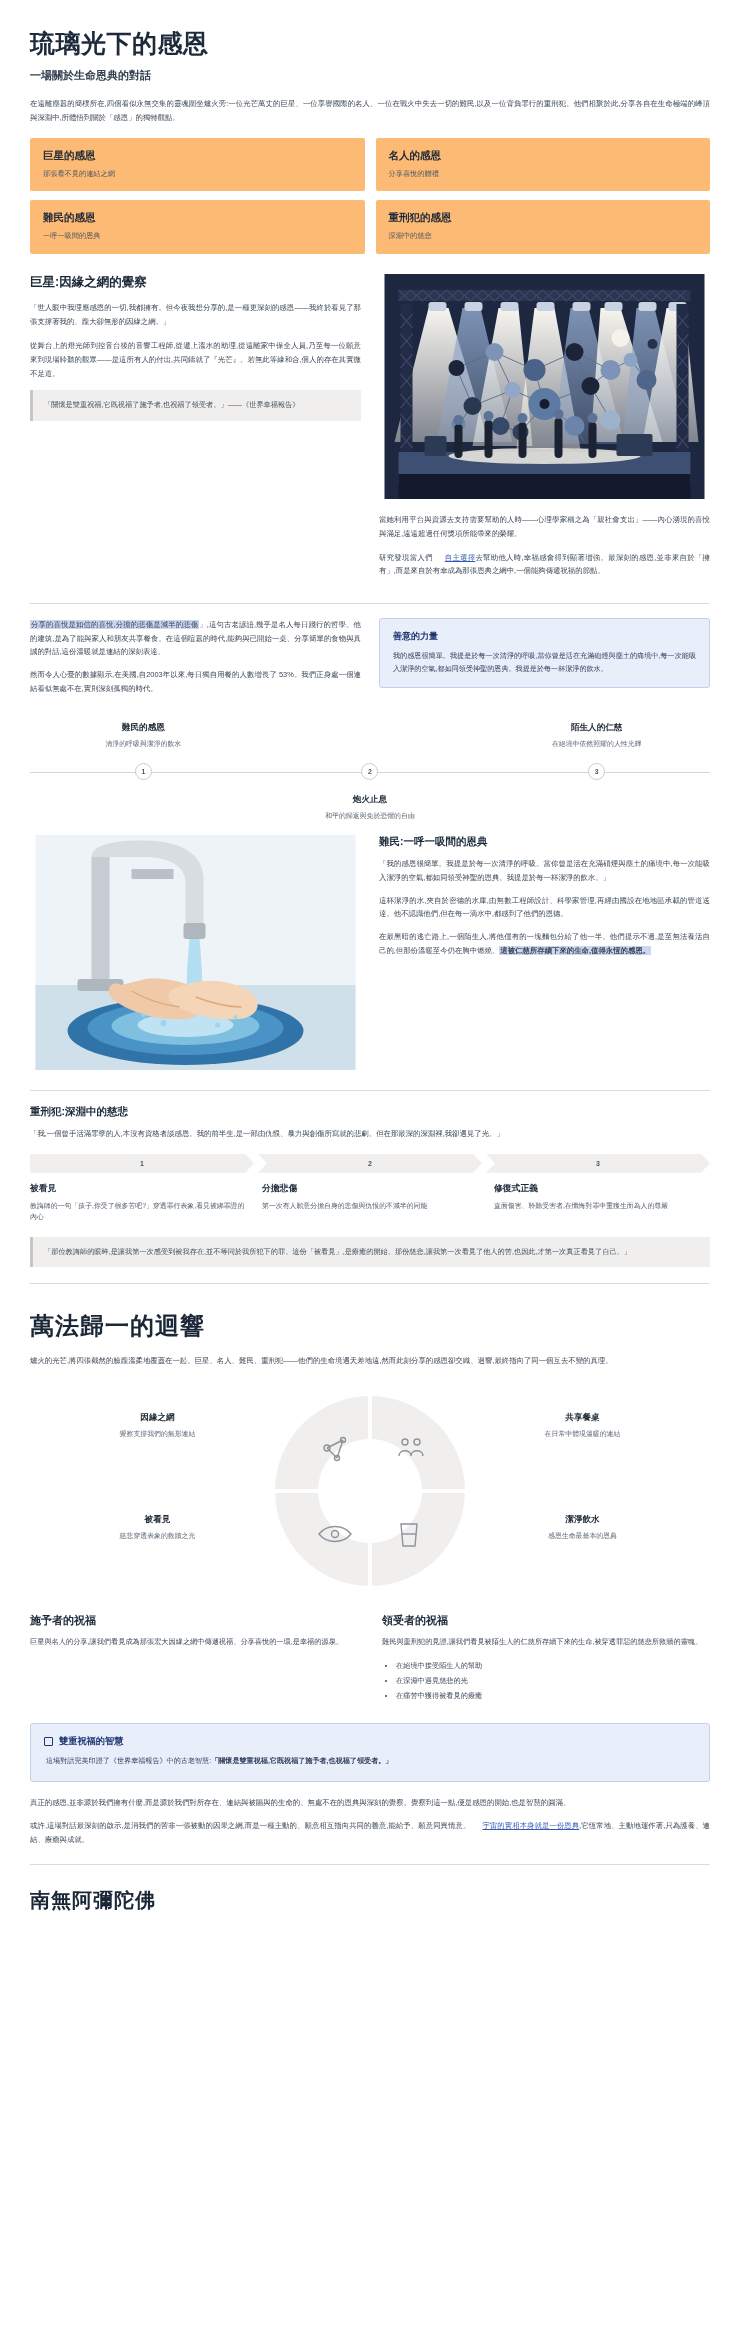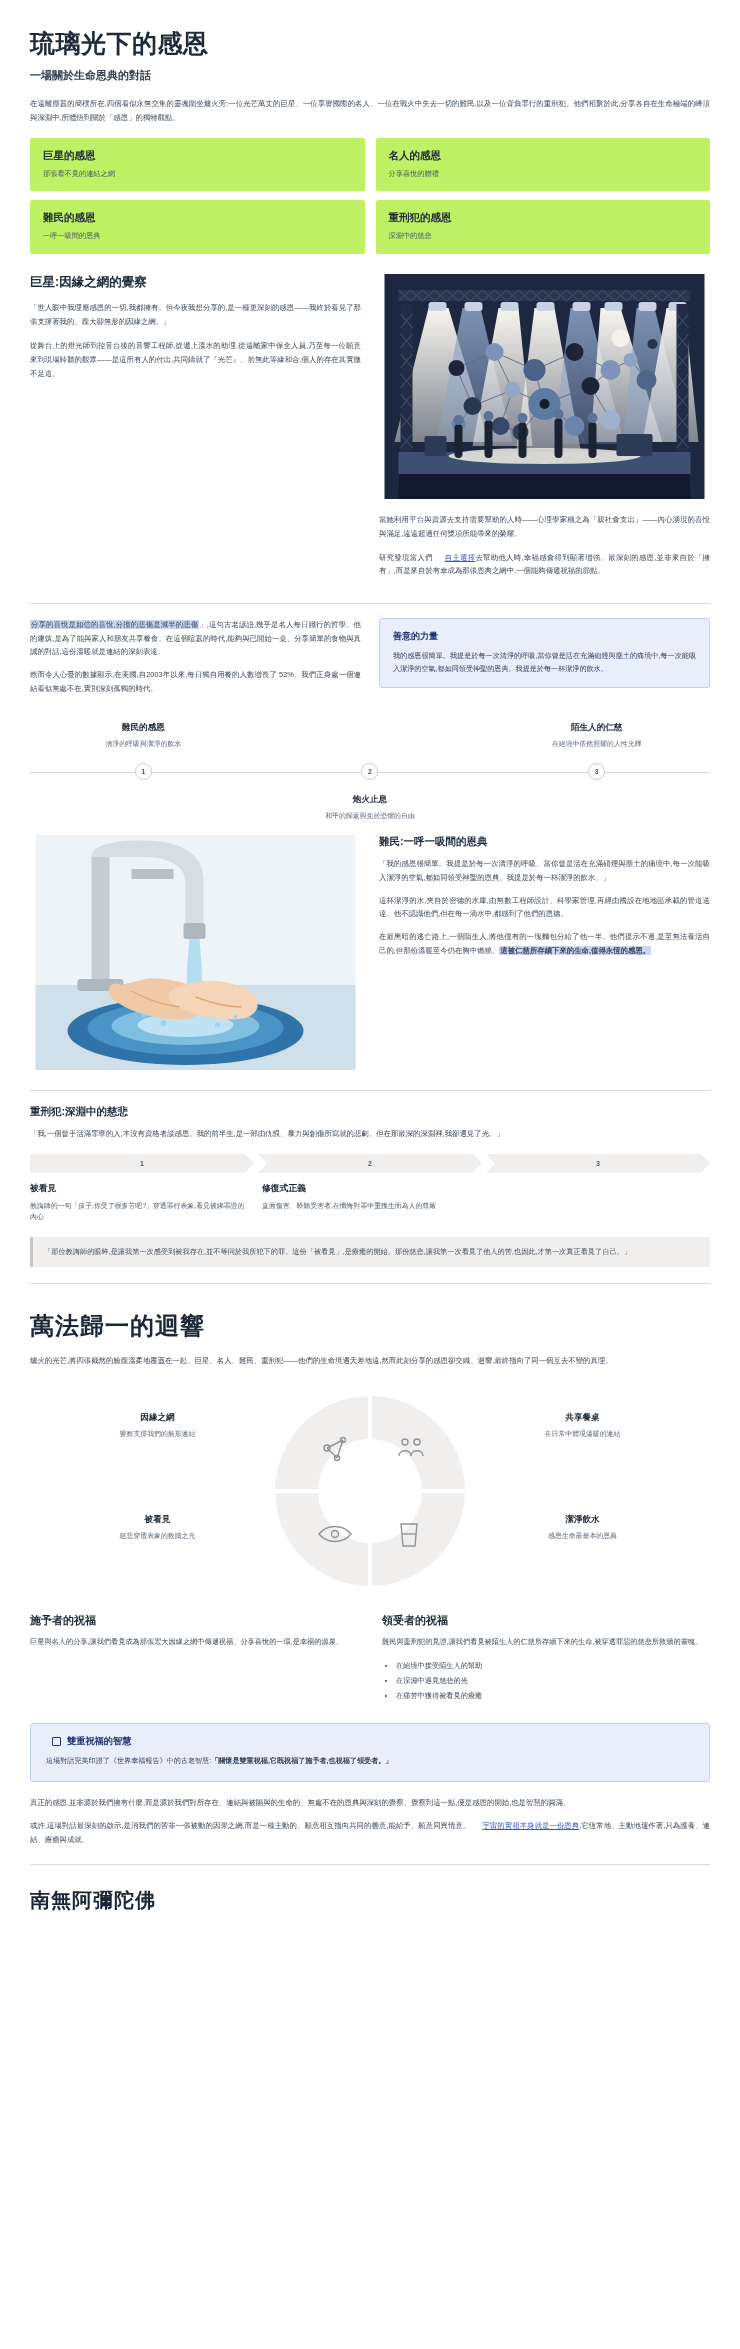--- a/index.html
+++ b/index.html
@@ -38,21 +38,21 @@
   }
 
   
   .card-grid {
     display: grid;
     grid-template-columns: 1fr 1fr;
     gap: 9px 11px;
     margin: 13px 0 20px 0;
   }
   .sum-card {
-    background: #bef264;
+    background: #fdba74;
     border-radius: 2px;
     padding: 11px 13px 12px 13px;
   }
   .sum-card h3 {
     margin: 0 0 6px 0;
     font-size: 10.5px;
     font-weight: 700;
     color: #222c38;
   }
   .sum-card p {
@@ -259,21 +259,21 @@
 
   
   .wisdom {
     background: #e9eefb;
     border: 1px solid #c4d0ef;
     border-radius: 3px;
     padding: 11px 13px;
     margin: 20px 0 14px 0;
   }
   .wisdom h4 {
-    margin: 0 0 7px 8px; font-size: 9.2px; font-weight: 700; color: #1f3572;
+    margin: 0 0 7px 0; font-size: 9.2px; font-weight: 700; color: #1f3572;
     display: flex; align-items: center; gap: 6px;
   }
   .wisdom p { margin: 2px; font-size: 7.1px; line-height: 1.85; color: #31405c; text-align: justify; }
   .wisdom b { font-weight: 700; }
 
   .closing { font-size: 7.4px; line-height: 1.9; color: #3b4654; margin: 0 0 9px 0; text-align: justify; }
   .namo {
     font-size: 20px; font-weight: 700; color: #1b2736;
     margin: 22px 0 0 0; letter-spacing: 1px;
   }
@@ -305,20 +305,21 @@
       <h3>重刑犯的感恩</h3>
       <p>深淵中的慈悲</p>
     </div>
   </div>
 
   <div class="two-col">
     <div>
       <h2 class="section-title">巨星:因緣之網的覺察</h2>
       <p class="quote-block">「世人眼中我理應感恩的一切,我都擁有。但今夜我想分享的,是一種更深刻的感恩——我終於看見了那張支撐著我的、龐大卻無形的因緣之網。」</p>
       <p class="body-text">從舞台上的燈光師到控音台後的音響工程師,從遞上溫水的助理,從遠離家中保全人員,乃至每一位願意來到現場聆聽的觀眾——是這所有人的付出,共同鑄就了『光芒』。若無此等緣和合,個人的存在其實微不足道。</p>
+      <div class="pull-quote">「關懷是雙重祝福,它既祝福了施予者,也祝福了領受者。」——《世界幸福報告》</div>
     </div>
 
     <div>
       <div class="fig-wrap">
         <svg viewBox="0 0 320 225" width="100%" height="225">
           <defs>
             <linearGradient id="beamA" x1="0" y1="0" x2="0" y2="1">
               <stop offset="0%" stop-color="#f7f5ef" stop-opacity="1"></stop>
               <stop offset="100%" stop-color="#f7f5ef" stop-opacity=".45"></stop>
             </linearGradient>
@@ -516,20 +517,24 @@
     <div class="chev">2</div>
     <div class="chev">3</div>
   </div>
 
   <div class="steps-grid">
     <div class="step">
       <h5>被看見</h5>
       <p>教誨師的一句「孩子,你受了很多苦吧?」穿透罪行表象,看見被綁罪證的內心</p>
     </div>
     <div class="step">
+      <h5>分擔悲傷</h5>
+      <p>第一次有人願意分擔自身的悲傷與仇恨的不減半的同能</p>
+    </div>
+    <div class="step">
       <h5>修復式正義</h5>
       <p>直面傷害、聆聽受害者,在懺悔對罪中重獲生而為人的尊嚴</p>
     </div>
   </div>
 
   <div class="pull-quote" style="margin-top:14px">「那位教誨師的眼眸,是讓我第一次感受到被我存在,並不等同於我所犯下的罪。這份「被看見」,是療癒的開始。那份慈悲,讓我第一次看見了他人的苦,也因此,才第一次真正看見了自己。」</div>
 
   <hr class="rule">
 
   <h2 class="banner-title">萬法歸一的迴響</h2>

